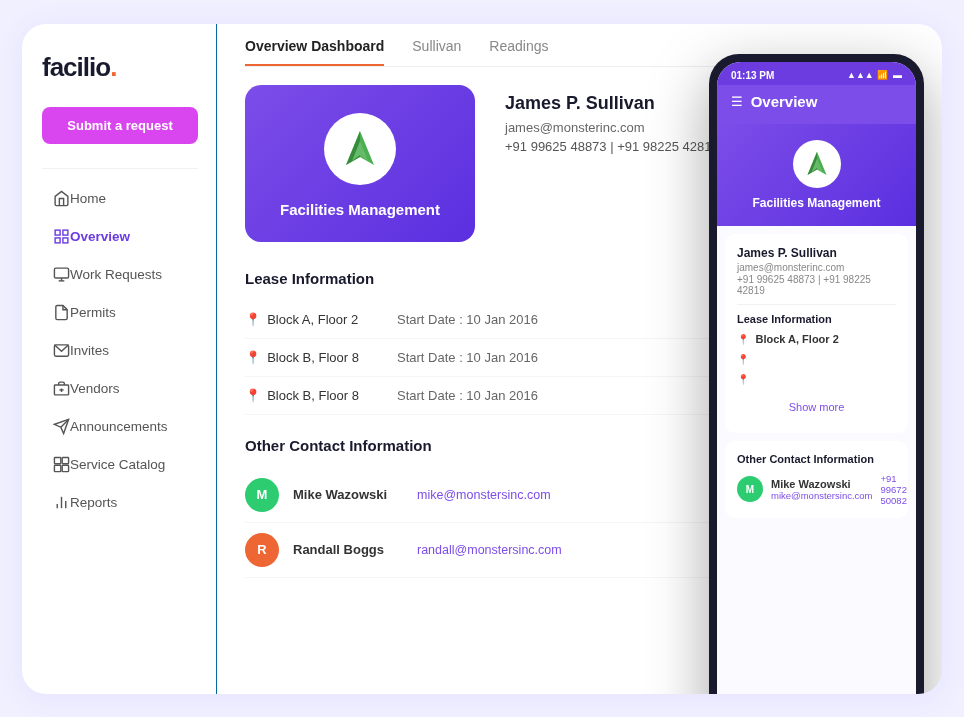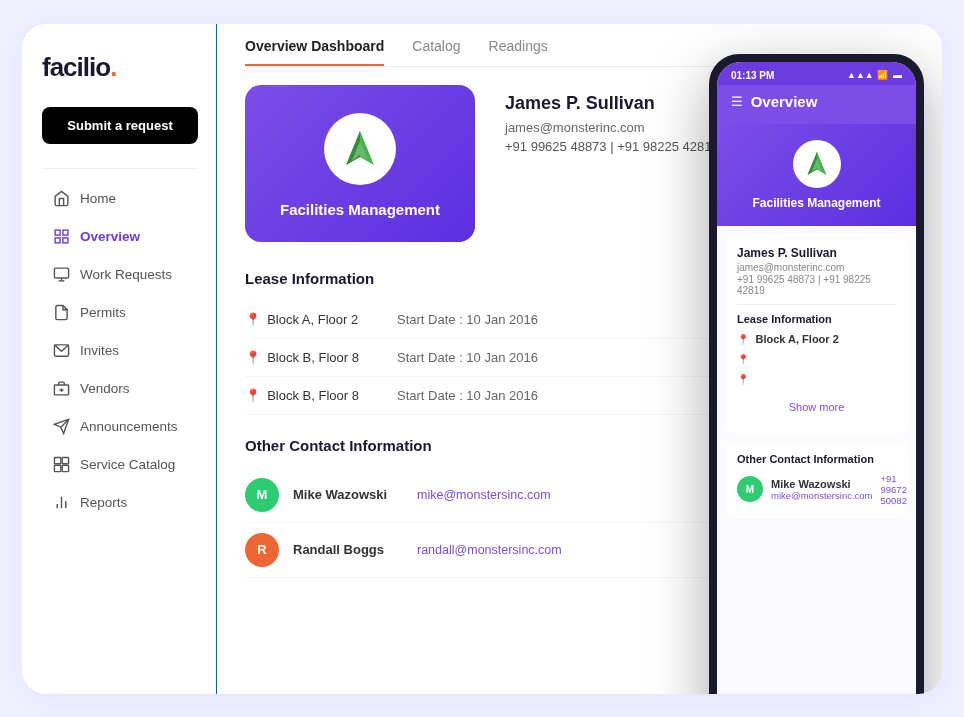--- a/index.html
+++ b/index.html
@@ -36,38 +36,38 @@
     }
     .logo {
       font-size: 26px;
       font-weight: 800;
       color: #1a1a2e;
       margin-bottom: 24px;
       letter-spacing: -1px;
     }
 
     .submit-btn {
-      background: #000000;
+      background: #d946ef;
       color: white;
       border: none;
       border-radius: 8px;
       padding: 11px 2px;
       font-size: 13px;
       font-weight: 600;
       cursor: pointer;
       margin-bottom: 24px;
       text-align: center;
     }
 
     .divider { height: 1px; background: #f0f0f5; margin-bottom: 12px; }
 
     .nav-item {
       display: flex;
       align-items: center;
-      gap: 10px;
+      gap: 0;
       padding: 9px 10px;
       border-radius: 8px;
       font-size: 13.5px;
       color: #555;
       cursor: pointer;
       margin-bottom: 2px;
     }
     .nav-item.active {
       color: #6c3ce1;
       font-weight: 600;
@@ -424,21 +424,21 @@
           </svg>
       </span>
       <span>Reports</span>
     </div>
   </aside>
 
   <main class="main-content">
 
     <div class="tabs">
       <div class="tab active">Overview Dashboard</div>
-      <div class="tab">Catalog</div>
+      <div class="tab">Sullivan</div>
       <div class="tab">Readings</div>
     </div>
 
     <div class="hero-row">
       <div class="hero-card">
         <div class="hero-logo-circle">
           <svg width="44" height="44" viewBox="0 0 44 44" fill="none">
             <polygon points="22,4 8,38 22,30 36,38" fill="#4CAF50"></polygon>
             <polygon points="22,4 8,38 22,30" fill="#2e7d32" opacity="0.7"></polygon>
             <polygon points="22,14 14,34 22,28 30,34" fill="#66BB6A"></polygon>

